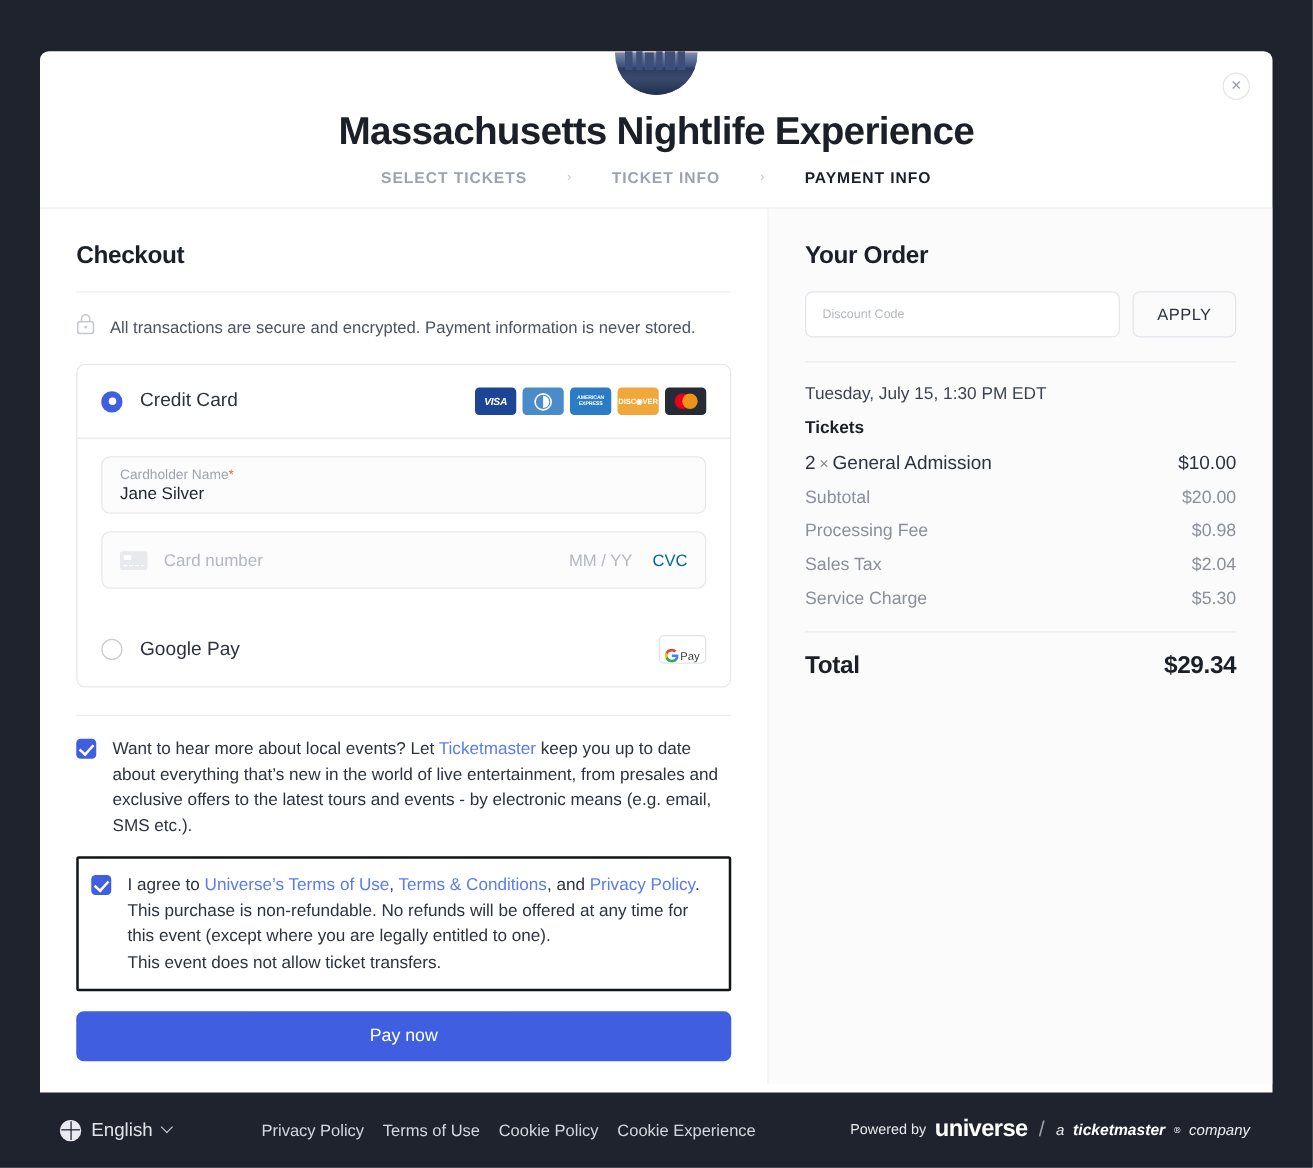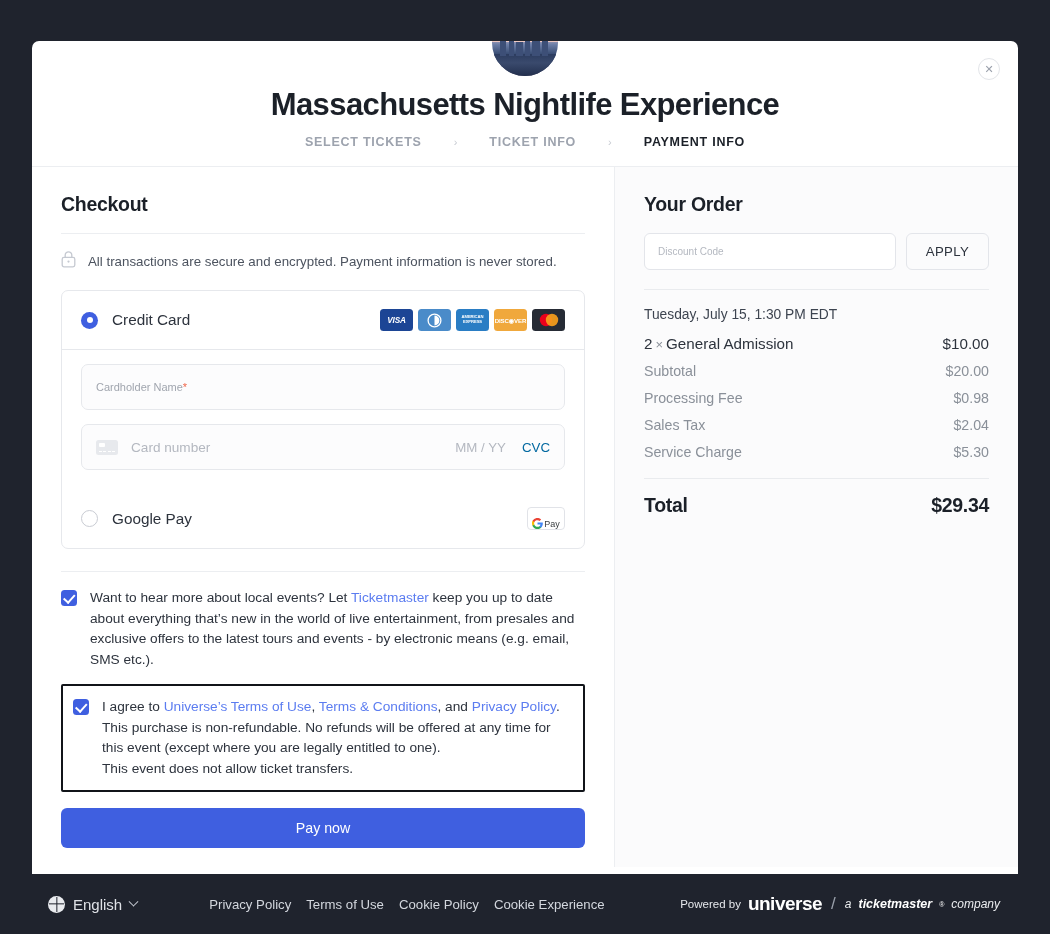--- a/index.html
+++ b/index.html
@@ -256,20 +256,21 @@
             </div>
           </div>
 
           <div class="pm-divider"></div>
 
           <div class="fields">
             <div class="field">
               <div class="field-label">
                 <span>Cardholder Name</span><span class="req">*</span>
               </div>
+              <div class="field-value">Jane Silver</div>
             </div>
 
             <div class="field field-row">
               <div class="card-glyph"></div>
               <div class="ph card-ph">Card number</div>
               <div class="mmyy">MM / YY</div>
               <div class="cvc">CVC</div>
             </div>
           </div>
 
@@ -319,20 +320,21 @@
         <div class="sec-title">Your Order</div>
 
         <div class="discount-row">
           <input class="discount-input" type="text" placeholder="Discount Code" style="">
           <button class="apply-btn">APPLY</button>
         </div>
 
         <div class="ord-rule"></div>
 
         <div class="ord-date">Tuesday, July 15, 1:30 PM EDT</div>
+        <div class="ord-sub">Tickets</div>
 
         <div class="line ticket-line">
           <div>
             <span>2</span><span class="qty-x">×</span><span>General Admission</span>
           </div>
           <div>$10.00</div>
         </div>
 
         <div class="fees">
           <div class="line fee-line">

